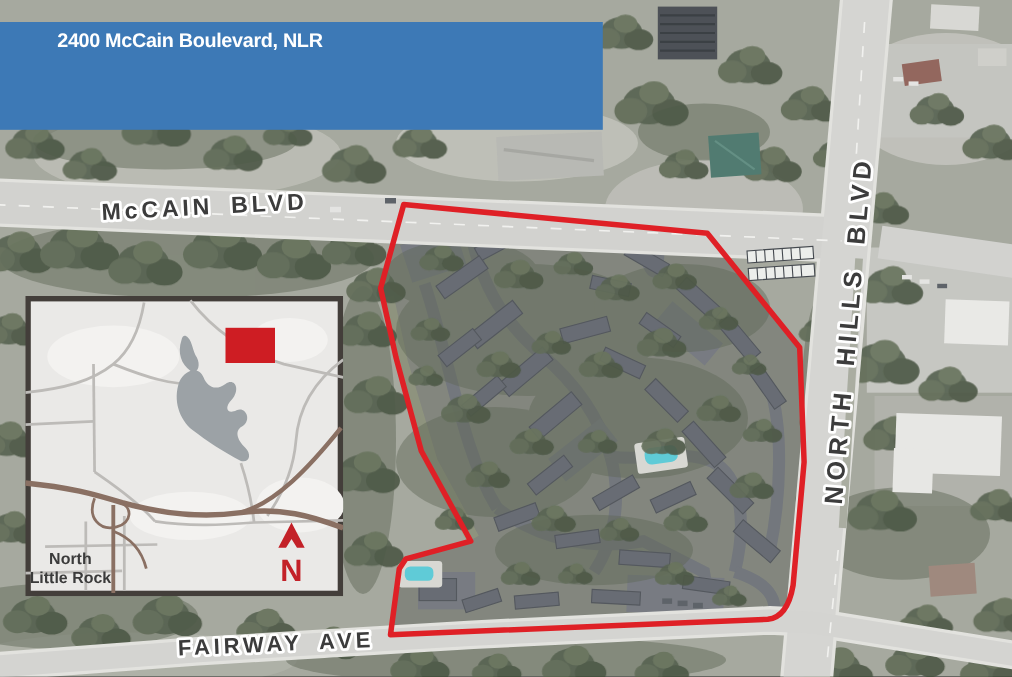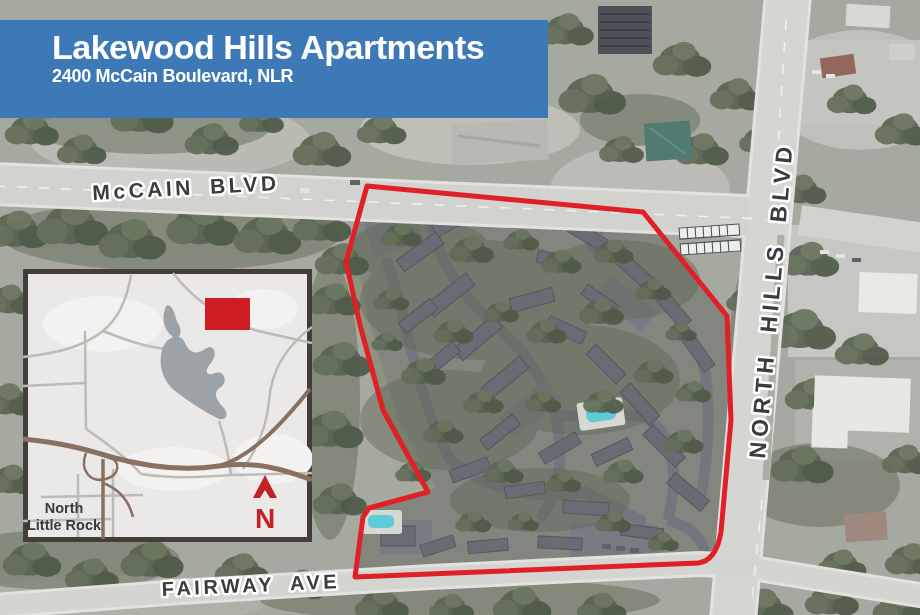--- a/index.html
+++ b/index.html
@@ -344,17 +344,16 @@
       </g>
 
       <g>
         <text class="inset-city" x="41" y="244" text-anchor="middle">North</text>
         <text class="inset-city" x="41" y="261" text-anchor="middle">Little Rock</text>
       </g>
     </svg>
   </div>
 
   <div id="banner" style="background-color: rgb(61, 121, 182);">
-    <div class="title">Lakewood Hills Apartments</div>
     <div class="subtitle">2400 McCain Boulevard, NLR</div>
   </div>
 
 </div>
 
 </body></html>

